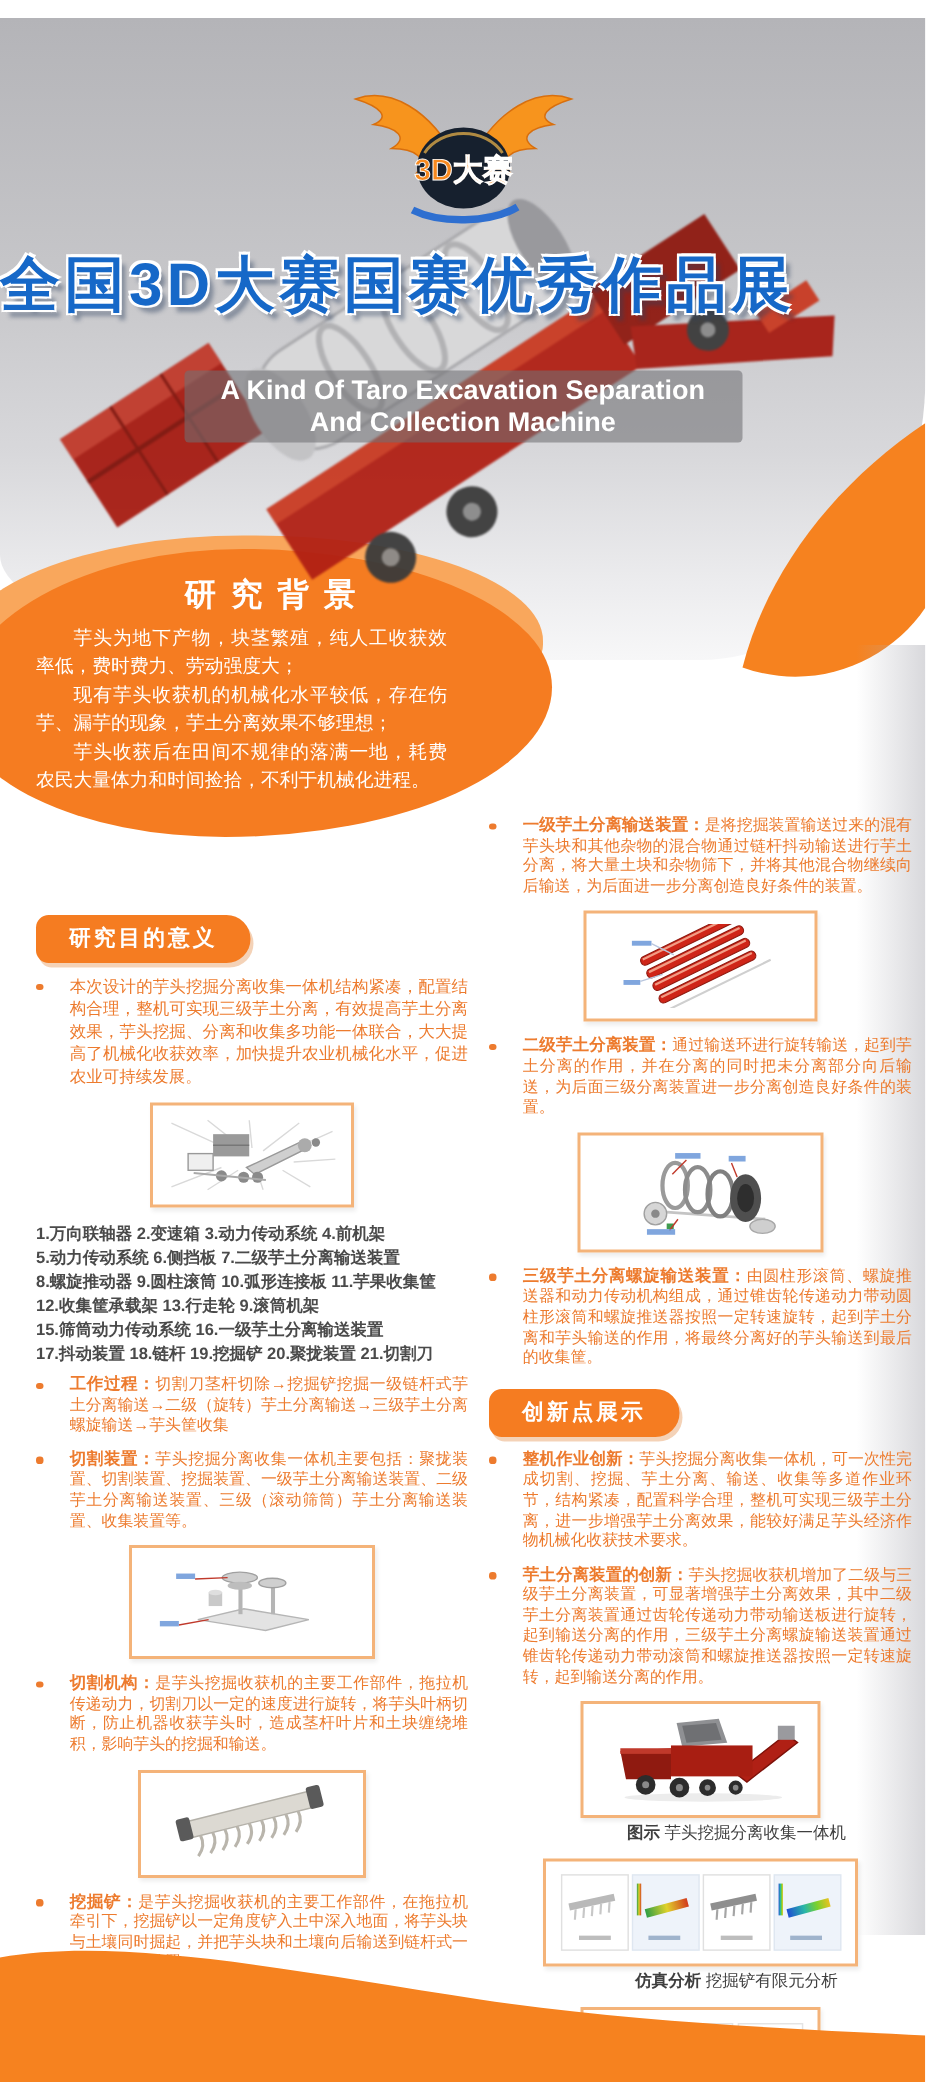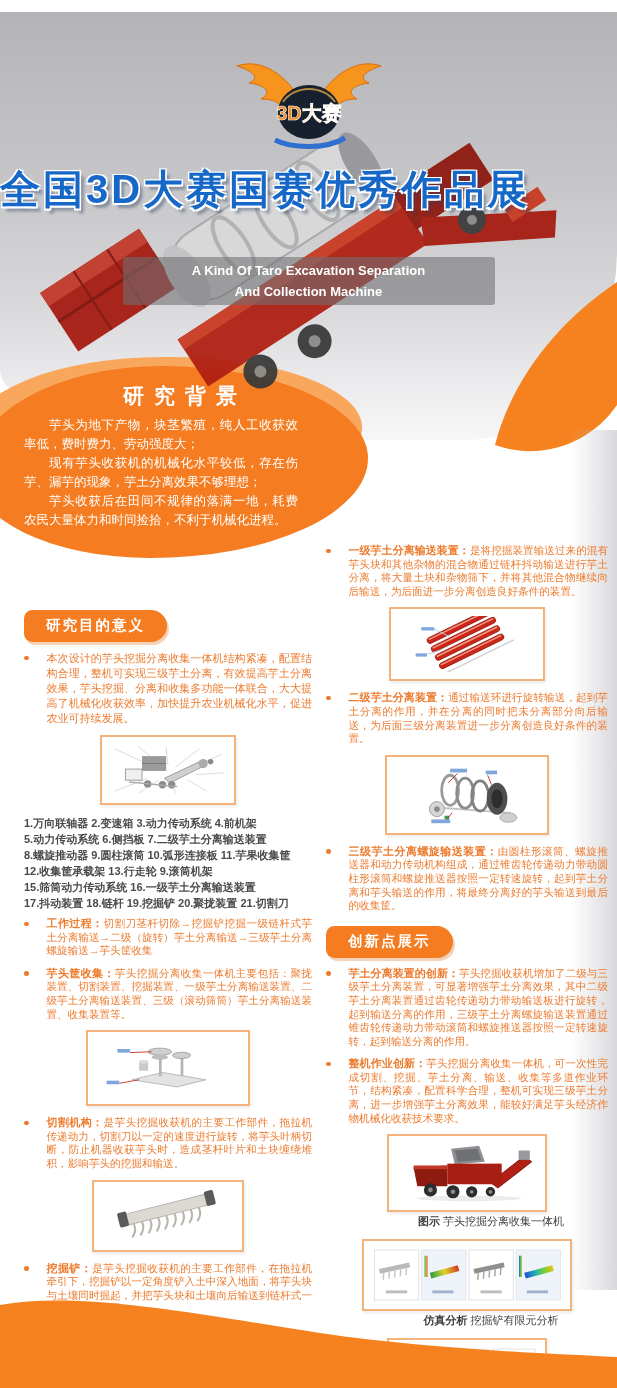--- a/index.html
+++ b/index.html
@@ -9,22 +9,22 @@
   .hero{position:absolute;left:0;top:12px;width:617px;height:428px;
         background:linear-gradient(180deg,#b4b4b8 0%,#c6c6c9 40%,#d8d8db 68%,#ececee 88%,#f7f7f8 100%);
         border-bottom-right-radius:150px 190px;border-bottom-left-radius:260px 70px;overflow:hidden;}
   .hero-machine{position:absolute;left:0;top:0;width:617px;height:428px;filter:blur(.7px);z-index:1;}
   .hero-content{position:relative;z-index:2;}
   .logo{display:block;margin:38px auto 0;width:156px;height:110px;}
   .title{margin-top:2px;text-align:left;font-size:40px;font-weight:900;letter-spacing:3px;color:#1668c8;
          text-shadow:-1.5px -1.5px 0 #fff,1.5px -1.5px 0 #fff,-1.5px 1.5px 0 #fff,1.5px 1.5px 0 #fff,4px 5px 3px rgba(45,65,95,.45);}
   .subtitle{margin-top:8px;text-align:center;font-size:27px;font-weight:900;letter-spacing:4px;color:#1b74d8;
          text-shadow:-1px -1px 0 #fff,1px -1px 0 #fff,-1px 1px 0 #fff,1px 1px 0 #fff,3px 4px 3px rgba(45,65,95,.4);}
-  .en-bar{width:372px;margin:40px auto 0;background:rgba(112,112,116,.58);border-radius:3px;
-          color:#fff;font-size:13px;font-weight:bold;line-height:21px;text-align:center;padding:3px 0;}
+  .en-bar{width:372px;margin:30px auto 0;background:rgba(112,112,116,.58);border-radius:3px;
+          color:#fff;font-size:18px;font-weight:bold;line-height:21px;text-align:center;padding:3px 0;}
   
   .swoosh{position:absolute;right:0;top:270px;width:240px;height:210px;}
   .edge-shade{position:absolute;right:0;top:430px;width:46px;height:860px;
           background:linear-gradient(to right,rgba(195,195,200,0),rgba(178,178,185,.5));}
   .footer-wave{position:absolute;left:0;top:1295px;width:617px;height:93px;}
   
   .blob-shadow{position:absolute;left:-30px;top:357px;width:392px;height:130px;background:#f9a75c;
           border-radius:50% 50% 50% 50%/62% 55% 45% 40%;}
   .bg-blob{position:absolute;left:-28px;top:366px;width:396px;height:192px;background:#f57c21;
           border-radius:48% 52% 55% 45%/55% 48% 52% 45%;color:#fff;}
@@ -153,21 +153,21 @@
       <div>17.抖动装置  18.链杆  19.挖掘铲  20.聚拢装置  21.切割刀</div>
     </div>
 
     <div class="bullet">
       <span class="dot"></span>
       <span class="bt"><b class="bl">工作过程：</b><span>切割刀茎杆切除→挖掘铲挖掘一级链杆式芋土分离输送→二级（旋转）芋土分离输送→三级芋土分离螺旋输送→芋头筐收集</span></span>
     </div>
 
     <div class="bullet">
       <span class="dot"></span>
-      <span class="bt"><b class="bl">芋头筐收集：</b><span>芋头挖掘分离收集一体机主要包括：聚拢装置、切割装置、挖掘装置、一级芋土分离输送装置、二级芋土分离输送装置、三级（滚动筛筒）芋土分离输送装置、收集装置等。</span></span>
+      <span class="bt"><b class="bl">切割装置：</b><span>芋头挖掘分离收集一体机主要包括：聚拢装置、切割装置、挖掘装置、一级芋土分离输送装置、二级芋土分离输送装置、三级（滚动筛筒）芋土分离输送装置、收集装置等。</span></span>
     </div>
 
     <div class="frame" style="width:152px;height:64px">
       <svg viewBox="0 0 152 62" width="144" height="56">
         <polygon points="36,44 86,52 118,44 70,36" fill="#e3e3e3" stroke="#b5b5b5" stroke-width="1"></polygon>
         <rect x="66" y="12" width="3" height="28" fill="#b5b5b5"></rect>
         <ellipse cx="67" cy="13" rx="13" ry="4" fill="#cfcfcf" stroke="#a0a0a0" stroke-width="1"></ellipse>
         <ellipse cx="67" cy="19" rx="9" ry="3" fill="#bdbdbd"></ellipse>
         <rect x="90" y="16" width="3" height="24" fill="#b5b5b5"></rect>
         <ellipse cx="91" cy="17" rx="10" ry="3.5" fill="#cfcfcf" stroke="#a0a0a0" stroke-width="1"></ellipse>
@@ -284,26 +284,26 @@
 
     <div class="bullet">
       <span class="dot"></span>
       <span class="bt"><b class="bl">三级芋土分离螺旋输送装置：</b><span>由圆柱形滚筒、螺旋推送器和动力传动机构组成，通过锥齿轮传递动力带动圆柱形滚筒和螺旋推送器按照一定转速旋转，起到芋土分离和芋头输送的作用，将最终分离好的芋头输送到最后的收集筐。</span></span>
     </div>
 
     <div class="badge" style="margin-top:4px">创新点展示</div>
 
     <div class="bullet">
       <span class="dot"></span>
+      <span class="bt"><b class="bl">整机作业创新：</b><span>芋头挖掘分离收集一体机，可一次性完成切割、挖掘、芋土分离、输送、收集等多道作业环节，结构紧凑，配置科学合理，整机可实现三级芋土分离，进一步增强芋土分离效果，能较好满足芋头经济作物机械化收获技术要求。</span></span>
+    </div>
+
+    <div class="bullet">
+      <span class="dot"></span>
       <span class="bt"><b class="bl">芋土分离装置的创新：</b><span>芋头挖掘收获机增加了二级与三级芋土分离装置，可显著增强芋土分离效果，其中二级芋土分离装置通过齿轮传递动力带动输送板进行旋转，起到输送分离的作用，三级芋土分离螺旋输送装置通过锥齿轮传递动力带动滚筒和螺旋推送器按照一定转速旋转，起到输送分离的作用。</span></span>
-    </div>
-
-    <div class="bullet">
-      <span class="dot"></span>
-      <span class="bt"><b class="bl">整机作业创新：</b><span>芋头挖掘分离收集一体机，可一次性完成切割、挖掘、芋土分离、输送、收集等多道作业环节，结构紧凑，配置科学合理，整机可实现三级芋土分离，进一步增强芋土分离效果，能较好满足芋头经济作物机械化收获技术要求。</span></span>
     </div>
 
     <div class="frame" style="width:148px;height:66px;margin-bottom:4px">
       <svg viewBox="0 0 146 64" width="140" height="60">
         <ellipse cx="75" cy="59" rx="56" ry="3" fill="#ececec"></ellipse>
         <polygon points="56,6 86,3 92,20 60,23" fill="#8f9093"></polygon>
         <polygon points="60,8 84,6 88,18 63,20" fill="#6f7073"></polygon>
         <polygon points="98,42 134,14 142,20 106,48" fill="#b02015" stroke="#7e120a" stroke-width="1"></polygon>
         <rect x="128" y="8" width="12" height="10" fill="#9a9a9e"></rect>
         <rect x="52" y="22" width="58" height="22" fill="#a81e12"></rect>

